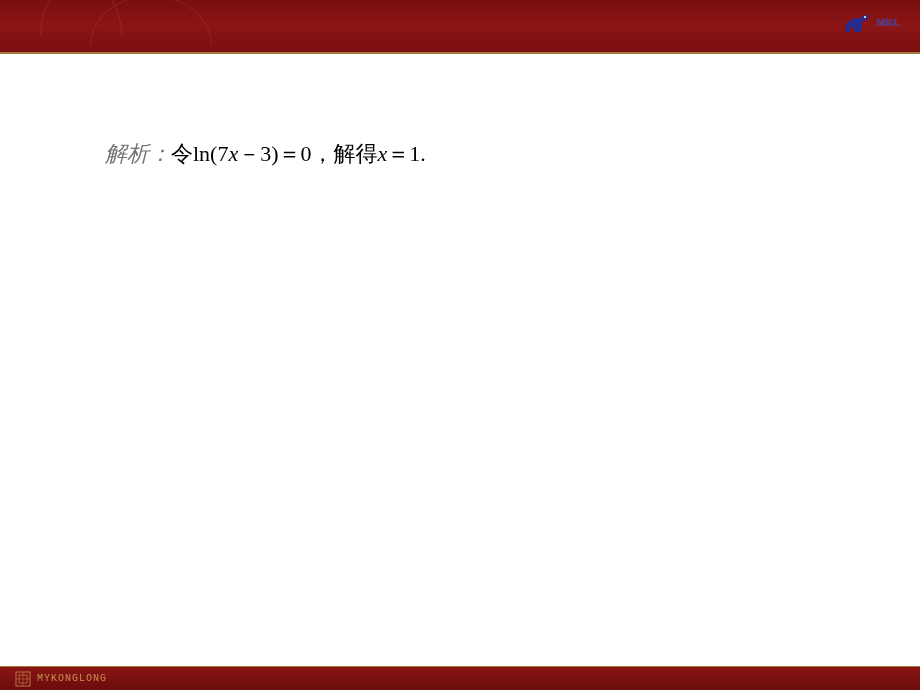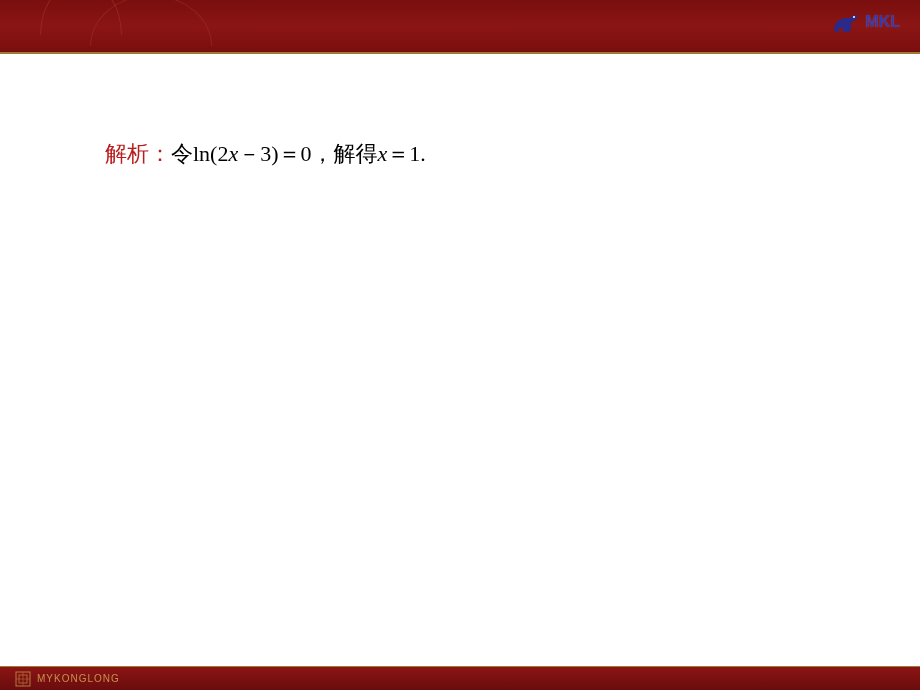--- a/index.html
+++ b/index.html
@@ -65,39 +65,40 @@
       height: 28px;
       position: relative;
     }
     
     .dino-icon svg {
       width: 100%;
       height: 100%;
     }
     
     .logo-text {
-      font-size: 16px;
+      font-size: 10px;
       font-weight: bold;
       color: #3838a8;
-      font-family: Liberation Sans, sans-serif;
+      font-family: Liberation Serif, serif;
       text-shadow: 0 0 1px rgba(255,255,255,0.3);
     }
     
     .content-area {
       padding: 80px 100px 40px 105px;
     }
     
     .solution-text {
       font-size: 22px;
       line-height: 1.8;
       color: #000000;
     }
     
     .label-red {
-      color: #b91c1c;
+      color: #737373;
+      font-style: italic;
     }
     
     .italic-var {
       font-style: italic;
       font-family: "Times New Roman", serif;
     }
     
     .bottom-border {
       position: absolute;
       bottom: 0;
@@ -113,42 +114,42 @@
     
     .bottom-logo-icon {
       width: 16px;
       height: 16px;
       margin-right: 6px;
     }
     
     .bottom-text {
       font-size: 10px;
       color: #c89050;
-      font-family: Liberation Sans, sans-serif;
+      font-family: Liberation Mono, monospace;
       letter-spacing: 1px;
     }
   </style>
 </head>
 <body>
 
 <div class="top-border">
   <div class="logo-area">
     <div class="dino-icon">
       <svg viewBox="0 0 32 28">
         <path d="M 6 24 Q 4 18 8 14 Q 12 10 18 10 Q 22 10 24 8 Q 26 6 28 8 Q 29 10 26 12 Q 24 14 22 14 L 22 20 Q 22 24 18 24 L 14 24 L 14 20 L 10 20 L 10 24 Z" fill="#2a2a8a"></path>
         <circle cx="25" cy="9" r="1" fill="#fff"></circle>
       </svg>
     </div>
     <span class="logo-text">MKL</span>
   </div>
 </div>
 
 <div class="content-area">
   <p class="solution-text">
-    <span class="label-red">解析：</span><span>令ln(2</span><span class="italic-var">x</span><span>－3)＝0，解得</span><span class="italic-var">x</span><span>＝1.</span>
+    <span class="label-red">解析：</span><span>令ln(7</span><span class="italic-var">x</span><span>－3)＝0，解得</span><span class="italic-var">x</span><span>＝1.</span>
   </p>
 </div>
 
 <div class="bottom-border">
   <div class="bottom-logo-icon">
     <svg viewBox="0 0 16 16">
       <rect x="1" y="1" width="14" height="14" fill="none" stroke="#b87840" stroke-width="1"></rect>
       <rect x="4" y="4" width="8" height="8" fill="none" stroke="#b87840" stroke-width="0.8"></rect>
       <line x1="8" y1="1" x2="8" y2="15" stroke="#b87840" stroke-width="0.5"></line>
       <line x1="1" y1="8" x2="15" y2="8" stroke="#b87840" stroke-width="0.5"></line>

